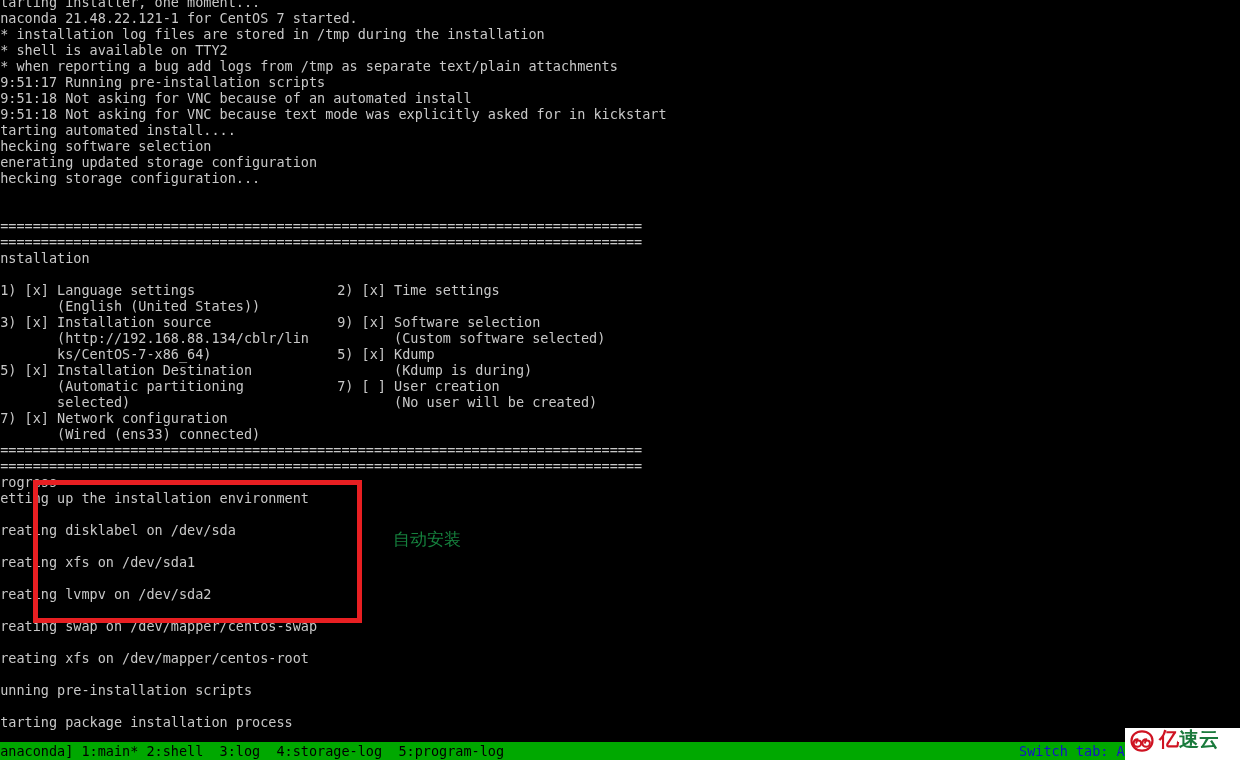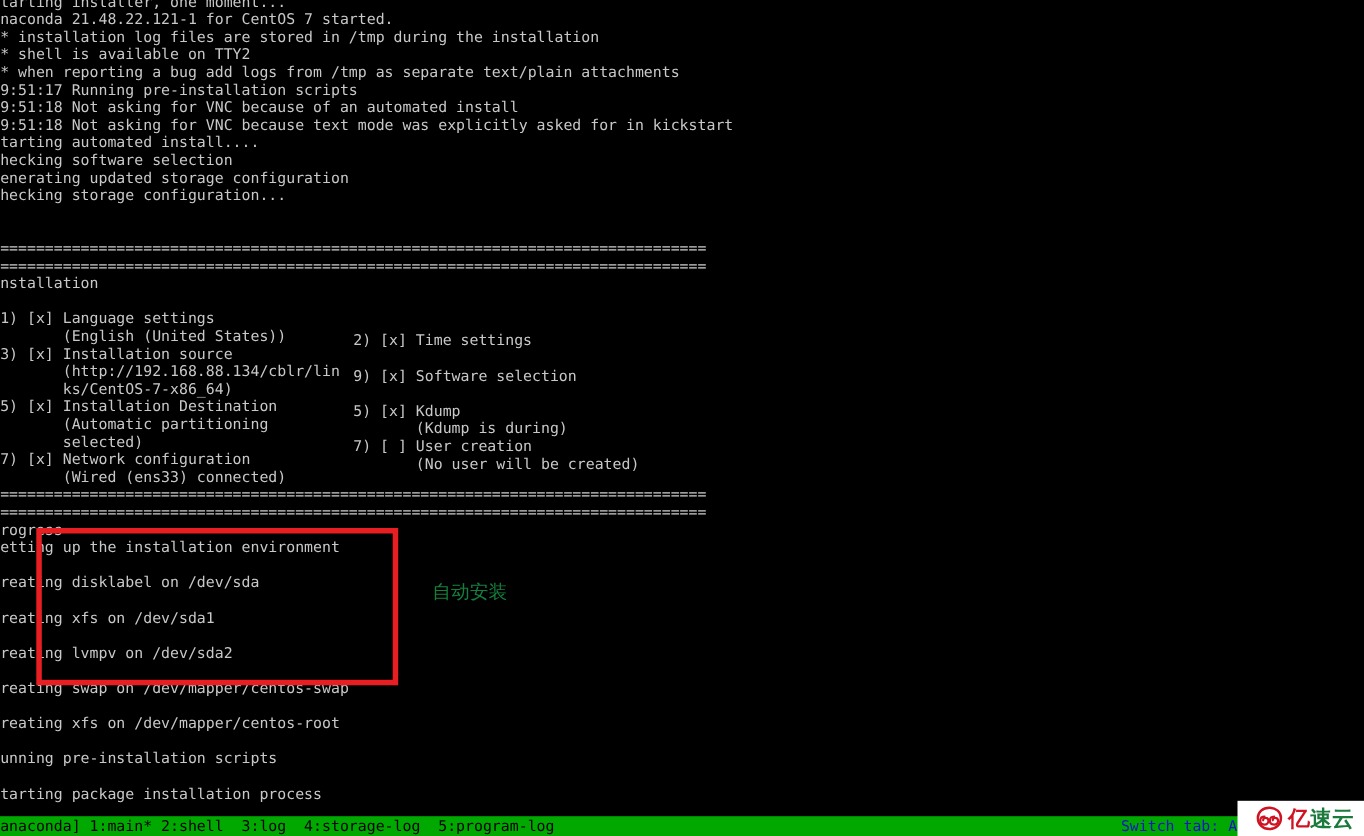--- a/index.html
+++ b/index.html
@@ -56,24 +56,23 @@
     white-space: pre;
   }
   .menu-col-left {
     position: absolute;
     left: 0;
     top: 0;
     white-space: pre;
   }
   .menu-col-right {
     position: absolute;
-    left: 321px;
-    top: 0;
-    white-space: pre;
-    margin-top: 20px;
+    left: 337px;
+    top: 0;
+    white-space: pre;
   }
 
   
   #red-box {
     position: absolute;
     left: 33px;
     top: 480px;
     width: 329px;
     height: 143px;
     border: 5px solid #e81f22;
@@ -126,23 +125,23 @@
 
   
   #watermark {
     position: absolute;
     right: 0;
     bottom: 0;
     width: 115px;
     height: 32px;
     background: #ffffff;
     display: flex;
-    align-items: center;
+    align-items: flex-start;
     justify-content: flex-start;
-    padding-left: 15px;
+    padding-left: 3px;
     box-sizing: border-box;
   }
   #watermark-logo {
     width: 28px;
     height: 26px;
     flex: 0 0 auto;
     margin-right: 3px;
   }
   #watermark-text {
     font-family: "DejaVu Sans", "Liberation Sans", sans-serif;
@@ -189,20 +188,21 @@
     </div>
     <div class="menu-row">
       <span class="menu-col-left">        (English (United States))</span>
     </div>
     <div class="menu-row">
       <span class="menu-col-left"> 3) [x] Installation source</span>
       <span class="menu-col-right"> 9) [x] Software selection</span>
     </div>
     <div class="menu-row">
       <span class="menu-col-left">        (http://192.168.88.134/cblr/lin</span>
+      <span class="menu-col-right">        (Custom software selected)</span>
     </div>
     <div class="menu-row">
       <span class="menu-col-left">        ks/CentOS-7-x86_64)</span>
       <span class="menu-col-right"> 5) [x] Kdump</span>
     </div>
     <div class="menu-row">
       <span class="menu-col-left"> 5) [x] Installation Destination</span>
       <span class="menu-col-right">        (Kdump is during)</span>
     </div>
     <div class="menu-row">

